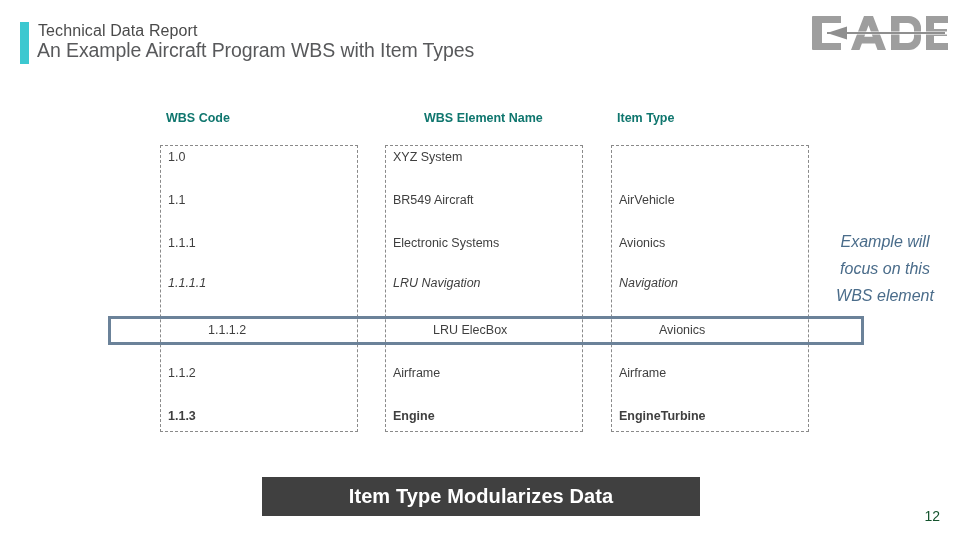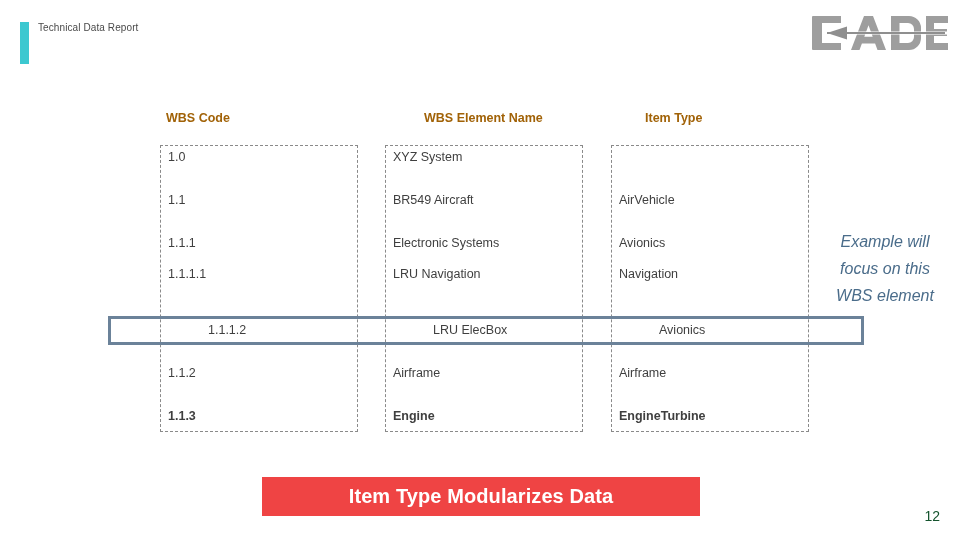--- a/index.html
+++ b/index.html
@@ -28,21 +28,21 @@
     left: 20px;
     top: 22px;
     width: 9px;
     height: 42px;
     background: #3CC8D0;
   }
   #eyebrow-text {
     position: absolute;
     left: 38px;
     top: 22px;
-    font-size: 10px;
+    font-size: 16px;
     color: #4a4a4a;
     letter-spacing: 0.1px;
     white-space: nowrap;
   }
   #slide-title {
     position: absolute;
     left: 37px;
     top: 39px;
     font-size: 19.5px;
     color: #58595b;
@@ -66,27 +66,27 @@
     left: 0;
     top: 0;
     width: 960px;
     height: 540px;
     pointer-events: none;
   }
   .col-header {
     position: absolute;
     font-size: 12.5px;
     font-weight: bold;
-    color: #a16207;
+    color: #0f766e;
     white-space: nowrap;
     top: 111px;
   }
   #col-header-0 { left: 166px; }
   #col-header-1 { left: 392px; margin-left: 32px; }
-  #col-header-2 { left: 633px; padding-left: 12px; }
+  #col-header-2 { left: 605px; padding-left: 12px; }
 
   .col-box {
     position: absolute;
     top: 145px;
     height: 287px;
     border: 1px dashed #8a8a8a;
     box-sizing: border-box;
   }
   #col-box-0 { left: 160px; width: 198px; }
   #col-box-1 { left: 385px; width: 198px; }
@@ -98,21 +98,21 @@
     color: #3f3f3f;
     white-space: nowrap;
   }
   .cell.c0 { left: 168px; }
   .cell.c1 { left: 393px; }
   .cell.c2 { left: 619px; }
 
   .cell.r0 { top: 150px; }
   .cell.r1 { top: 193px; }
   .cell.r2 { top: 236px; }
-  .cell.r3 { top: 267px; }
+  .cell.r3 { top: 276px; font-style: italic; }
   .cell.r4 { top: 323px; margin-left: 40px; }
   .cell.r5 { top: 366px; }
   .cell.r6 { top: 409px; font-weight: bold; }
 
   
   #highlight-row {
     position: absolute;
     left: 108px;
     top: 316px;
     width: 756px;
@@ -135,21 +135,21 @@
     color: #4a6c8a;
   }
 
   
   #bottom-banner {
     position: absolute;
     left: 262px;
     top: 477px;
     width: 438px;
     height: 39px;
-    background: #ef4444;
+    background: #404040;
     display: flex;
     align-items: center;
     justify-content: center;
   }
   #bottom-banner-text {
     color: #ffffff;
     font-size: 20px;
     font-weight: bold;
     letter-spacing: 0.1px;
     white-space: nowrap;
@@ -163,20 +163,21 @@
     font-size: 14px;
     color: #14532d;
   }
 </style>
 </head>
 <body>
 
 <div id="slide-header">
   <div id="header-accent-bar"></div>
   <div id="eyebrow-text">Technical Data Report</div>
+  <div id="slide-title">An Example Aircraft Program WBS with Item Types</div>
 </div>
 
 <div id="cade-logo">
   <svg width="145" height="46" viewBox="0 0 145 46" aria-hidden="true">
     <g fill="#9E9E9E">
 
       <path d="M6 6 h28 v7 h-19 v20 h19 v7 h-28 a1 1 0 0 1 -1 -1 v-32 a1 1 0 0 1 1 -1 z"></path>
 
       <path d="M44 40 l13 -34 h9 l13 34 h-8.5 l-2.4 -6.6 h-13.2 l-2.4 6.6 z M57.3 26.8 h8.4 l-4.2 -11.6 z"></path>
 

